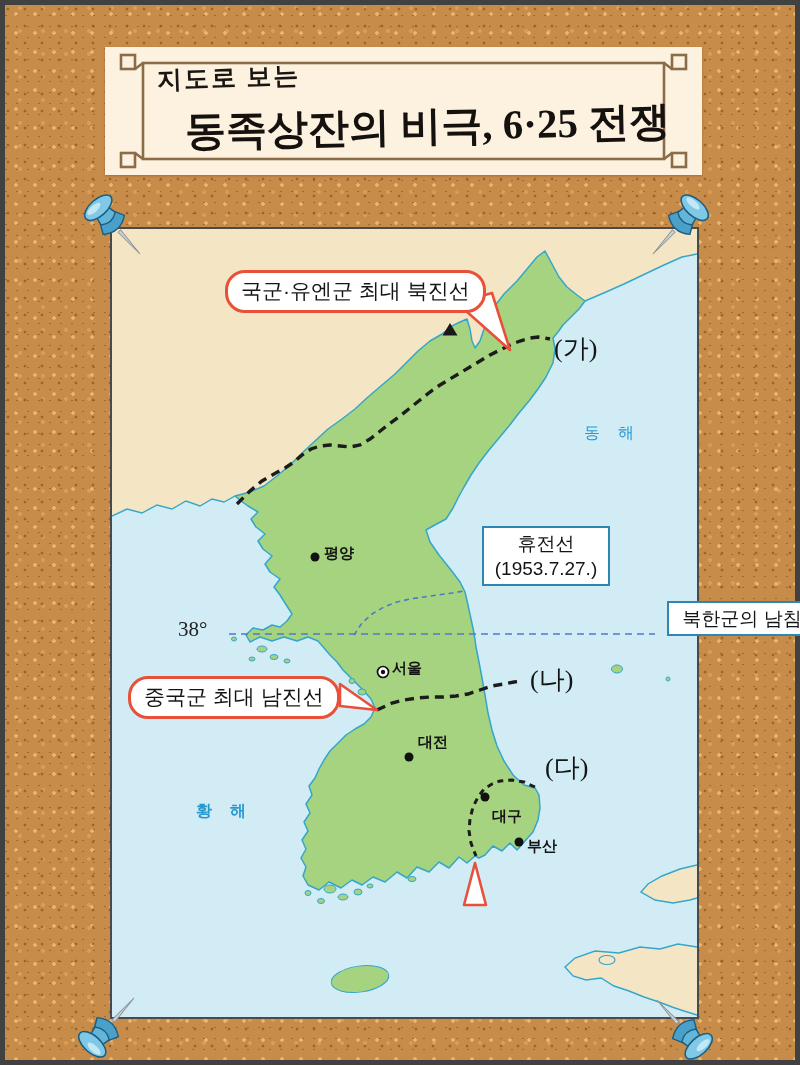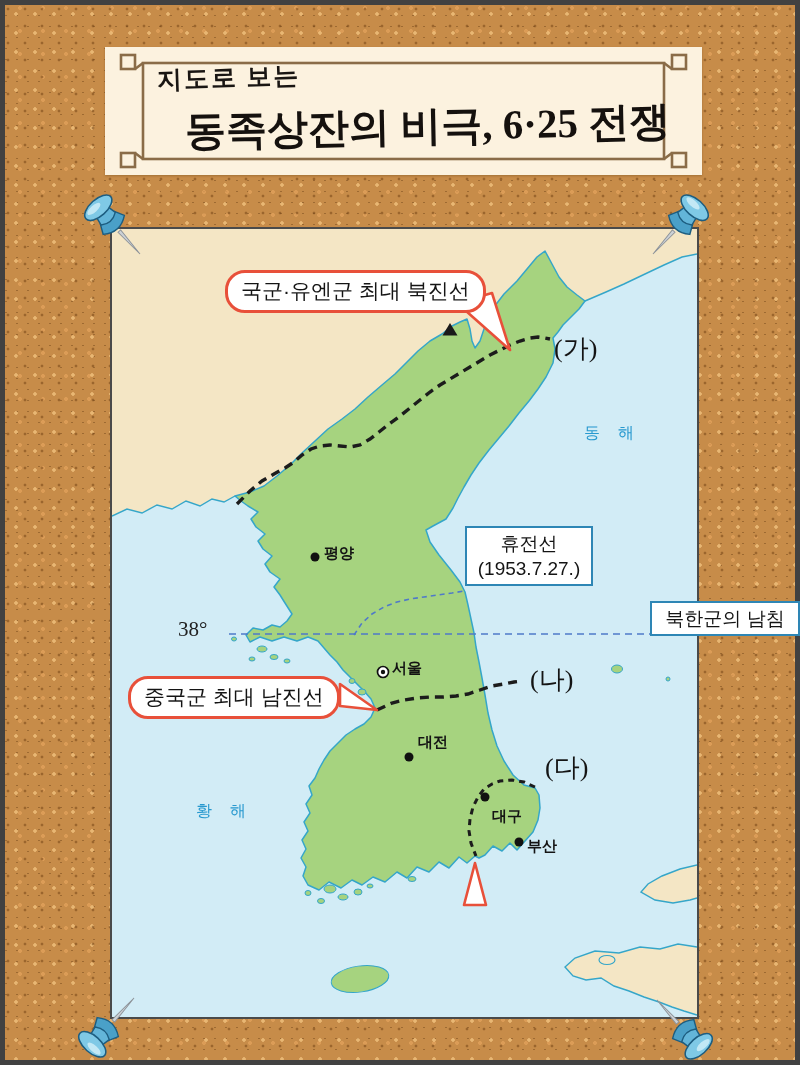--- a/index.html
+++ b/index.html
@@ -26,21 +26,21 @@
     border:2px solid #4a4a4a;background:#d2ecf6;}
   .map svg.geo{position:absolute;left:0;top:0;}
   .maplabel{position:absolute;white-space:nowrap;color:#141414;}
   .city-label{font-size:15px;font-weight:700;}
   .zone-label{font-family:"Liberation Serif",serif;font-size:26px;font-weight:400;}
   .sea-label{font-family:"Liberation Serif",serif;font-size:16px;color:#2899cf;letter-spacing:7px;}
   .lat-label{font-family:"Liberation Serif",serif;font-size:21px;color:#222;}
   .bubble{position:absolute;background:#fff;border:3px solid #e8503a;border-radius:20px;
     padding:4px 13px 5px 13px;font-size:21px;font-weight:500;color:#141414;white-space:nowrap;z-index:4;}
   .bluebox{position:absolute;background:#fff;border:2.5px solid #2e86b5;padding:3px 4px;
-    text-align:center;font-size:19px;color:#141414;line-height:1.32;z-index:5;}
+    text-align:center;font-size:19px;color:#141414;line-height:1.32;z-index:5;margin-left:17px;}
   .bluebox div{white-space:nowrap;}
   
   .pin{position:absolute;z-index:9;}
 </style>
 </head>
 <body>
 
 <div class="stage">
 
   <div class="banner">
@@ -127,21 +127,21 @@
     </div>
     <div class="bluebox" style="left:538px;top:372px;width:138px;">
       <div>북한군의 남침</div>
     </div>
 
     <div class="maplabel zone-label" style="left:442px;top:102px;">(가)</div>
     <div class="maplabel zone-label" style="left:418px;top:433px;">(나)</div>
     <div class="maplabel zone-label" style="left:433px;top:521px;">(다)</div>
 
     <div class="maplabel sea-label" style="left:472px;top:194px;">동 해</div>
-    <div class="maplabel sea-label" style="left:84px;top:572px;">황 해</div>
+    <div class="maplabel sea-label" style="left:84px;top:572px;font-weight:bold;">황 해</div>
     <div class="maplabel lat-label" style="left:66px;top:388px;">38°</div>
 
     <div class="maplabel city-label" style="left:212px;top:315px;">평양</div>
     <div class="maplabel city-label" style="left:280px;top:430px;">서울</div>
     <div class="maplabel city-label" style="left:306px;top:504px;">대전</div>
     <div class="maplabel city-label" style="left:380px;top:578px;">대구</div>
     <div class="maplabel city-label" style="left:415px;top:608px;text-align:right;">부산</div>
   </div>
 
   <svg width="0" height="0" style="position:absolute">

